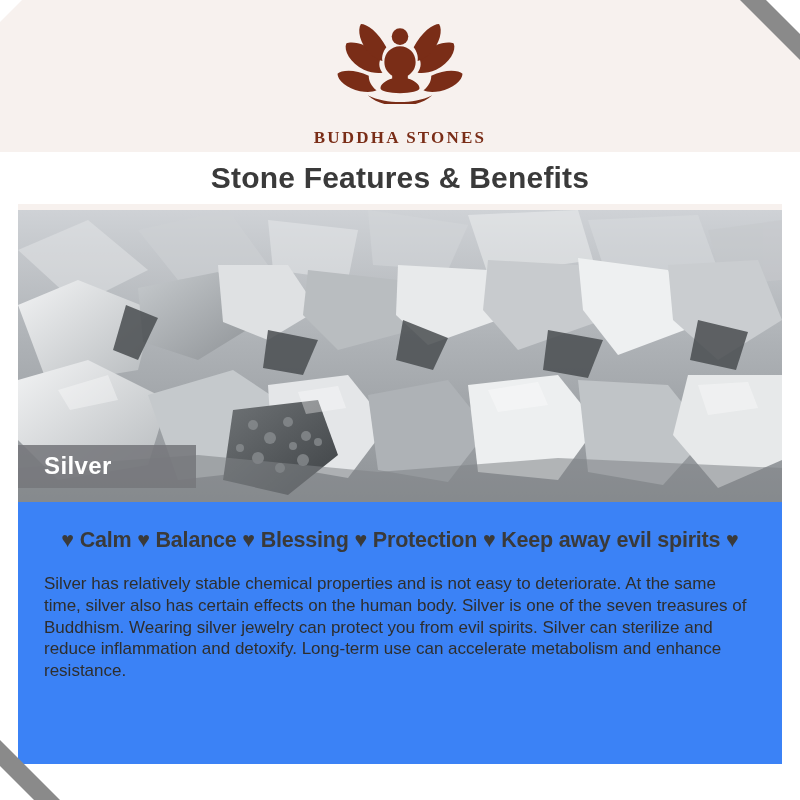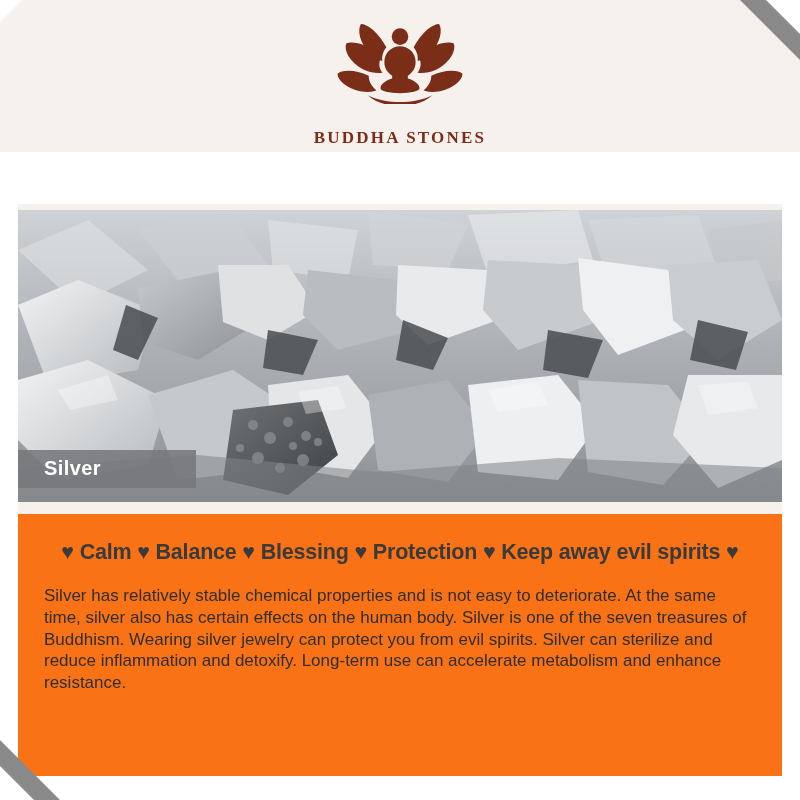--- a/index.html
+++ b/index.html
@@ -131,31 +131,31 @@
     display: block;
   }
   #stone-label {
     position: absolute;
     left: 0;
     bottom: 14px;
     min-width: 178px;
     padding: 7px 18px 8px 26px;
     background: rgba(118,120,124,0.88);
     color: #ffffff;
-    font-size: 20px;
+    font-size: 24px;
     font-weight: bold;
     letter-spacing: 0.4px;
     box-sizing: border-box;
   }
 
   
   #content {
     position: relative;
-    margin: 12px 18px;
-    background: #f97316;
+    margin: 0 18px;
+    background: #3b82f6;
     padding: 26px 14px 20px 14px;
     box-sizing: border-box;
     height: 262px;
   }
   #benefits {
     text-align: center;
     font-size: 21.5px;
     font-weight: bold;
     color: #3a3a3a;
     white-space: nowrap;
@@ -214,20 +214,21 @@
         <path d="M107 57 c14 -7 28 -6 32 -2 c0 7 -10 15 -23 18 c-7 1 -13 1 -17 -1 c5 -4 8 -9 8 -15 z"></path>
 
         <path d="M42 77 c10 5 22 7 33 7 c11 0 23 -2 33 -7 c-9 8 -21 11 -33 11 c-12 0 -24 -3 -33 -11 z"></path>
       </g>
     </svg>
     <div id="brand-name">BUDDHA STONES</div>
   </div>
 
   <div id="title-band">
     <div id="title-band-inner"></div>
+    <div id="page-title">Stone Features &amp; Benefits</div>
   </div>
 
   <div id="hero">
     <svg id="hero-canvas" viewBox="0 0 764 292" preserveAspectRatio="none">
       <defs>
         <linearGradient id="bg" x1="0" y1="0" x2="0" y2="1">
           <stop offset="0%" stop-color="#cfd2d6"></stop>
           <stop offset="45%" stop-color="#aeb2b6"></stop>
           <stop offset="100%" stop-color="#8e9296"></stop>
         </linearGradient>

